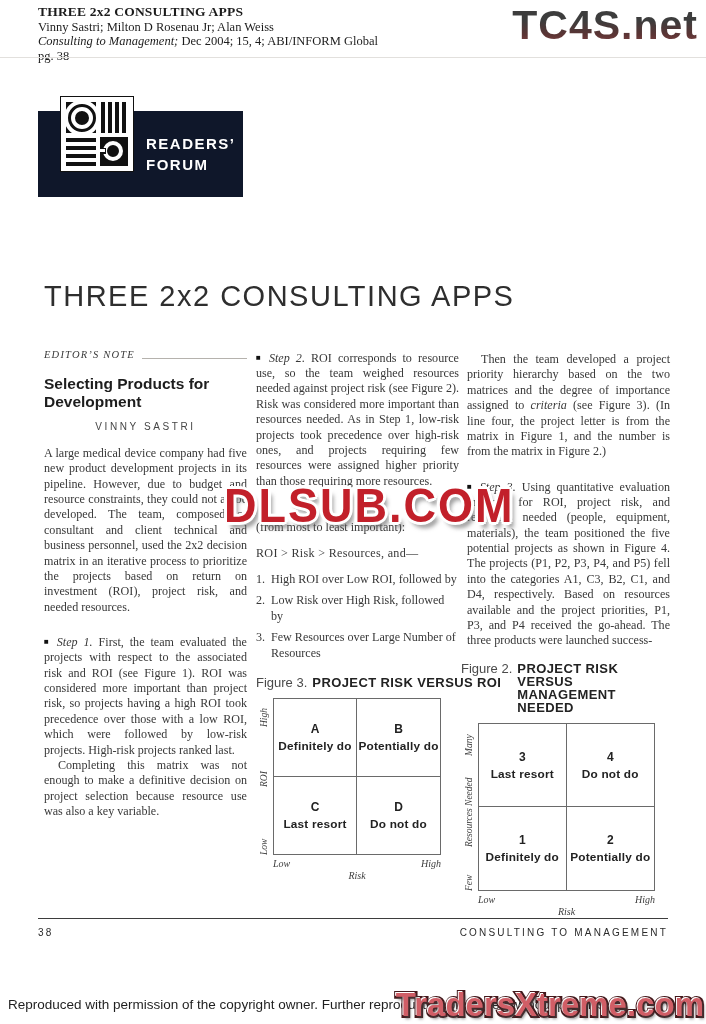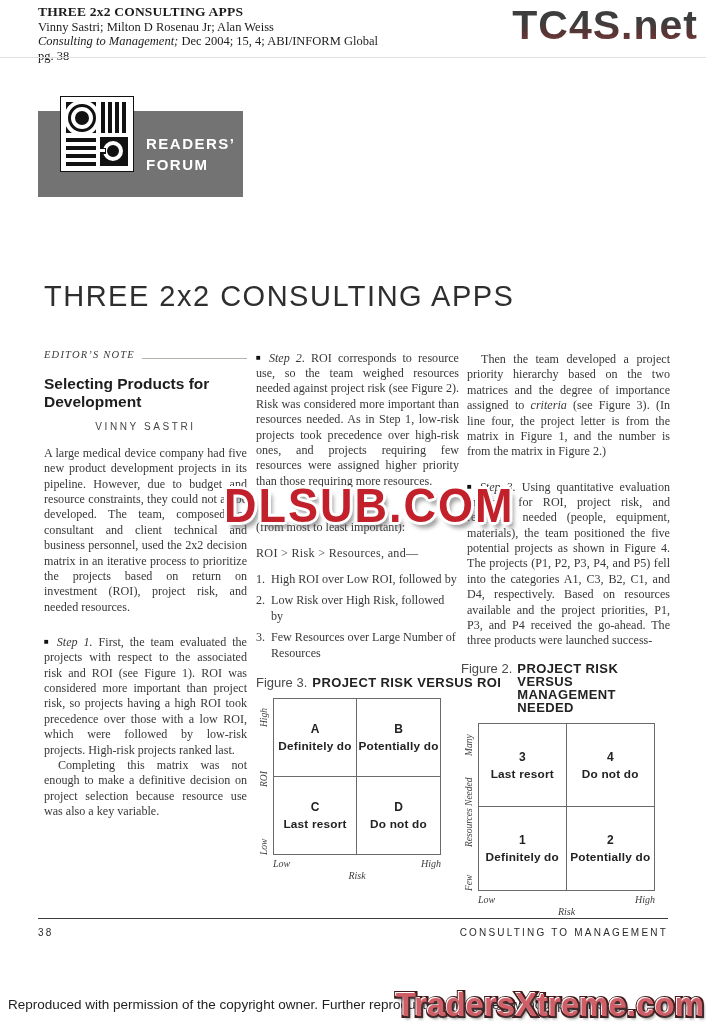--- a/index.html
+++ b/index.html
@@ -22,21 +22,21 @@
             font-size:45px; letter-spacing:2px; color:#c2202a; z-index:30; transform:scaleY(1.08);
             text-shadow:-2px -2px 0 #fff,2px -2px 0 #fff,-2px 2px 0 #fff,2px 2px 0 #fff,
                         -3px 0 0 #fff,3px 0 0 #fff,0 -3px 0 #fff,0 3px 0 #fff,
                         4px 5px 4px rgba(100,100,100,.65); }
   .wm-bottom { right:2px; top:986px; font-family:"Liberation Sans",sans-serif; font-weight:bold;
             font-size:33px; letter-spacing:0px; color:#d05e66; z-index:30;
             -webkit-text-stroke:4px #43181b; paint-order:stroke fill;
             text-shadow:2px 3px 3px rgba(70,70,70,.6), -1px -1px 0 #fff; }
 
   
-  .banner { left:38px; top:111px; width:205px; height:86px; background:#737373; }
+  .banner { left:38px; top:111px; width:205px; height:86px; background:#0f172a; }
   .banner-text { position:absolute; left:108px; top:22px; color:#fff;
             font-family:"Liberation Sans",sans-serif; font-weight:bold; font-size:15px;
             letter-spacing:1.5px; line-height:21px; }
   .logo { left:60px; top:96px; width:74px; height:76px; z-index:2; }
 
   
   .main-title { left:44px; top:280px; font-family:"Liberation Sans",sans-serif; font-weight:400;
             font-size:29px; letter-spacing:1.5px; color:#2e2e2e; }
 
   .col { width:203px; font-size:12.1px; line-height:15.4px; text-align:justify; }

